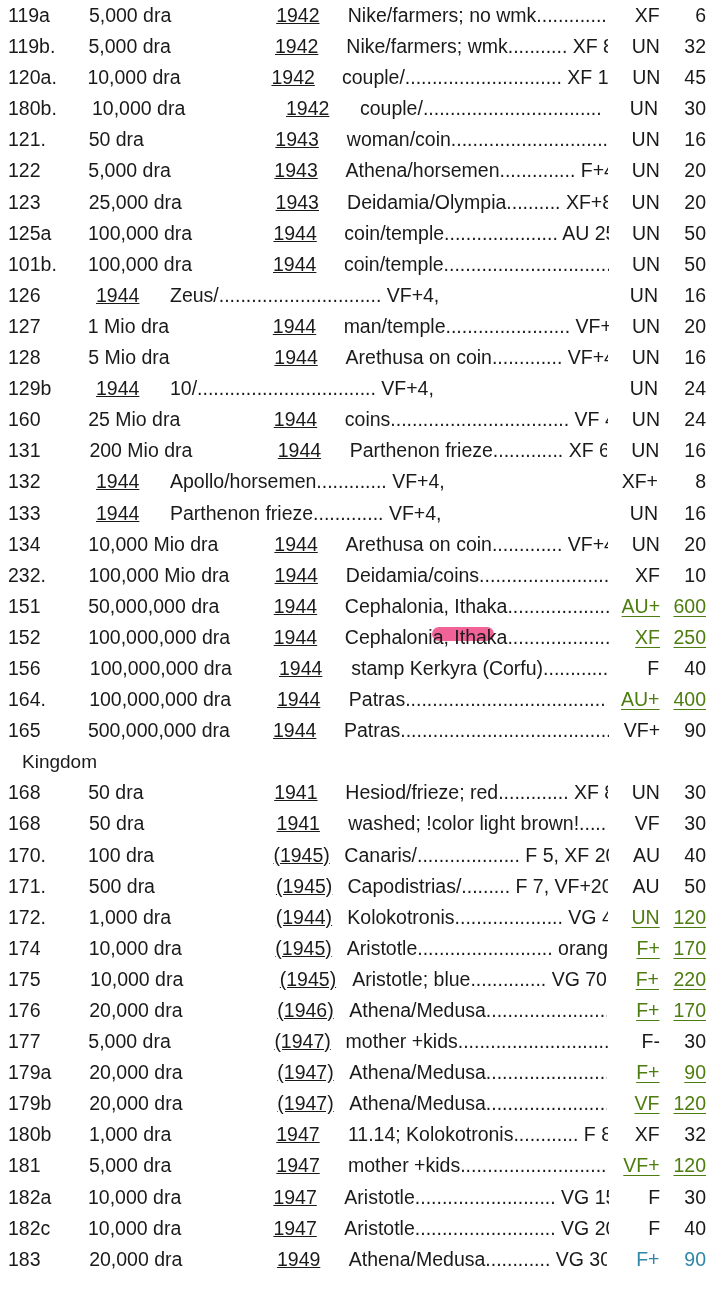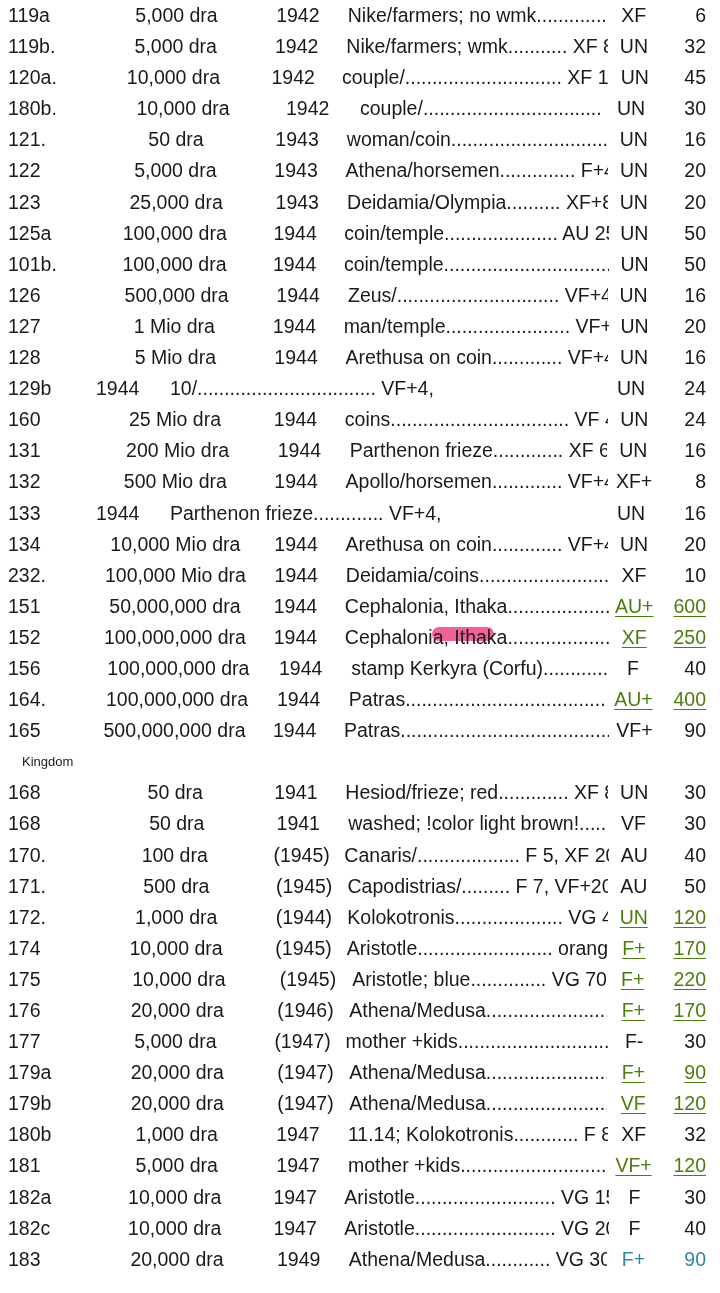--- a/index.html
+++ b/index.html
@@ -29,40 +29,41 @@
     position: relative;
   }
   .c-no {
     width: 92px;
     padding-left: 8px;
     box-sizing: border-box;
     text-align: left;
   }
   .c-denom {
     width: 190px;
-    text-align: center;
+    text-align: left;
     padding-right: 8px;
     box-sizing: border-box;
   }
   .c-year {
     width: 68px;
     text-align: left;
     padding-left: 4px;
     box-sizing: border-box;
+    text-decoration: underline;
   }
   .c-desc {
     flex: 1 1 auto;
     text-align: left;
     padding-left: 10px;
     overflow: hidden;
     box-sizing: border-box;
   }
   .c-grade {
     width: 58px;
-    text-align: center;
+    text-align: right;
     padding-right: 4px;
     box-sizing: border-box;
   }
   .c-price {
     width: 58px;
     text-align: right;
     padding-right: 14px;
     box-sizing: border-box;
   }
   .underlined .c-grade,
@@ -72,21 +73,21 @@
     text-underline-offset: 3px;
   }
   .teal .c-grade,
   .teal .c-price {
     color: #2f86a6;
   }
   .heading {
     display: flex;
     align-items: flex-end;
     height: 31.1px;
-    font-size: 13px;
+    font-size: 19px;
     line-height: 31.1px;
   }
   .heading .h-label {
     padding-left: 22px;
   }
   .highlight-mark {
     position: absolute;
     background: #f0558e;
     border-radius: 7px;
     opacity: 0.92;
@@ -163,21 +164,20 @@
     <div class="row">
       <div class="c-no">101b.</div>
       <div class="c-denom">100,000 dra</div>
       <div class="c-year">1944</div>
       <div class="c-desc">coin/temple.................................</div>
       <div class="c-grade">UN</div>
       <div class="c-price">50</div>
     </div>
     <div class="row">
       <div class="c-no">126</div>
-      <div class="c-denom">500,000 dra</div>
       <div class="c-year">1944</div>
       <div class="c-desc">Zeus/.............................. VF+4,</div>
       <div class="c-grade">UN</div>
       <div class="c-price">16</div>
     </div>
     <div class="row">
       <div class="c-no">127</div>
       <div class="c-denom">1 Mio dra</div>
       <div class="c-year">1944</div>
       <div class="c-desc">man/temple....................... VF+4</div>
@@ -211,21 +211,20 @@
     <div class="row">
       <div class="c-no">131</div>
       <div class="c-denom">200 Mio dra</div>
       <div class="c-year">1944</div>
       <div class="c-desc">Parthenon frieze............. XF 6,</div>
       <div class="c-grade">UN</div>
       <div class="c-price">16</div>
     </div>
     <div class="row">
       <div class="c-no">132</div>
-      <div class="c-denom">500 Mio dra</div>
       <div class="c-year">1944</div>
       <div class="c-desc">Apollo/horsemen............. VF+4,</div>
       <div class="c-grade">XF+</div>
       <div class="c-price">8</div>
     </div>
     <div class="row">
       <div class="c-no">133</div>
       <div class="c-year">1944</div>
       <div class="c-desc">Parthenon frieze............. VF+4,</div>
       <div class="c-grade">UN</div>

